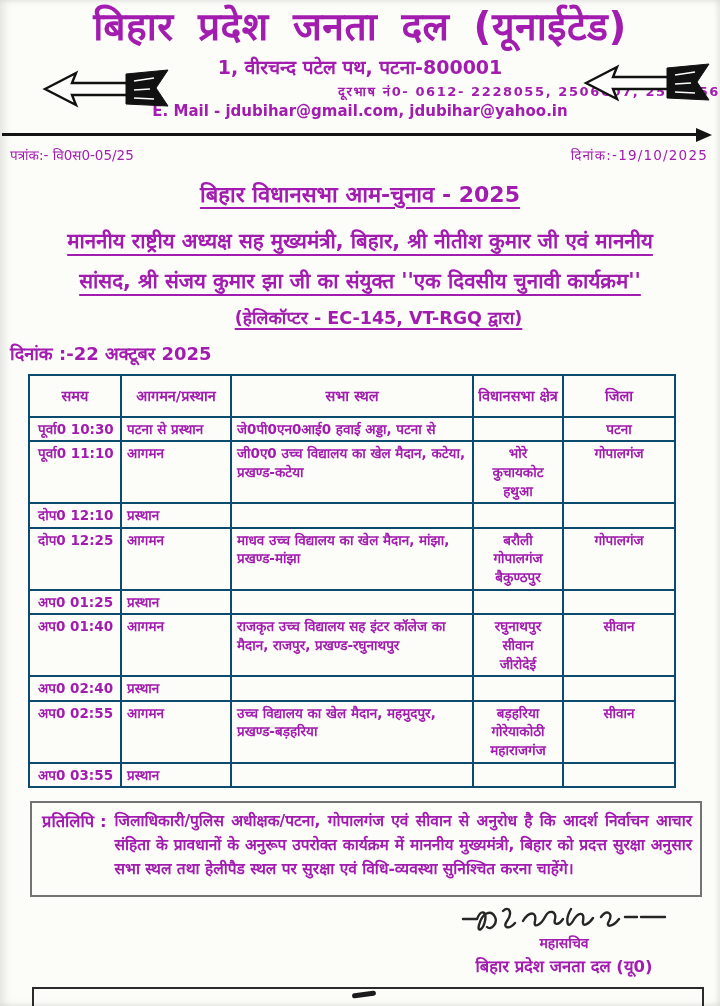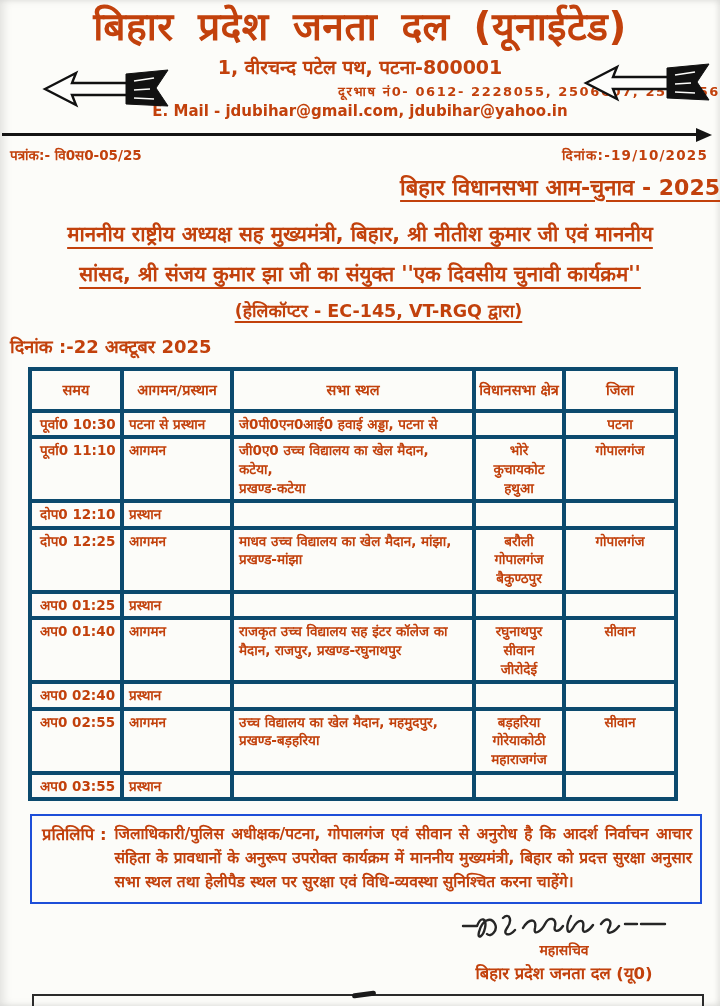--- a/index.html
+++ b/index.html
@@ -3,21 +3,21 @@
 <meta charset="utf-8">
 <style>
   * { margin:0; padding:0; box-sizing:border-box; }
   html,body { width:720px; height:1006px; }
   body {
     font-family:"DejaVu Sans","Liberation Sans",sans-serif;
     background:#e9e9e6; overflow:hidden;
   }
   .page {
     position:relative; width:720px; height:1006px;
-    background:#fcfcf9; color:#c2410c;
+    background:#fcfcf9; color:#a21caf;
     box-shadow:inset 4px 0 8px rgba(0,0,0,.10), inset -3px 0 5px rgba(0,0,0,.07);
     overflow:hidden;
   }
   
   .letterhead { position:relative; text-align:center; padding-top:4px; }
   .org-name {
     font-size:39px; font-weight:700; letter-spacing:.5px; word-spacing:10px;
     white-space:nowrap; line-height:1.2;
   }
   .address   { font-size:19px; font-weight:700; margin-top:3px; }
@@ -28,58 +28,58 @@
   .party-arrow.right { left:583px; top:60px; }
   
   .divider { display:flex; align-items:center; margin:8px 8px 0 2px; }
   .divider-line { flex:1; height:3px; background:#141414; }
   .divider-head {
     width:0; height:0; border-left:16px solid #141414;
     border-top:7px solid transparent; border-bottom:7px solid transparent;
   }
   
   .meta-row { display:flex; justify-content:space-between; padding:4px 12px 0 10px;
-              font-size:13.5px; font-weight:700; }
+              font-size:13.5px; font-weight:400; }
   .meta-date { letter-spacing:1.2px; }
   
   .election-title {
-    text-align:right; font-size:22px; font-weight:700; margin-top:7px;
+    text-align:center; font-size:22px; font-weight:700; margin-top:14px;
     text-decoration:underline; text-decoration-thickness:2px; text-underline-offset:5px;
   }
   .description {
     margin:14px 20px 0; text-align:center; font-size:20.5px; font-weight:700;
     line-height:1.95; white-space:pre-line;
     text-decoration:underline; text-decoration-thickness:1.5px; text-underline-offset:6px;
   }
   .helicopter-line {
     text-align:center; font-size:17.5px; font-weight:700; margin-top:3px;
     text-decoration:underline; text-decoration-thickness:1.5px; text-underline-offset:4px;padding-left:37px;
   }
   .program-date { margin:12px 0 0 10px; font-size:18px; font-weight:700; }
   
   table.schedule {
     margin:9px 0 0 28px; border-collapse:collapse; table-layout:fixed; width:646px;
   }
-  .schedule th, .schedule td { border:4px solid #0c4a6e; }
+  .schedule th, .schedule td { border:2px solid #0c4a6e; }
   .schedule th {
     font-size:14.5px; font-weight:700; text-align:center; vertical-align:middle;
     height:42px; line-height:1.25; padding:2px;
   }
   .schedule td {
     font-size:13.5px; font-weight:600; padding:2px 5px; vertical-align:top;
     line-height:1.38; white-space:pre-line;
   }
   .schedule td:first-child { white-space:nowrap; padding-left:8px; }
   .schedule td:nth-child(4), .schedule td:nth-child(5) { text-align:center; }
   tr.row-short { height:23px; }
   tr.row-tall  { height:60px; }
   
   .copy-box {
-    margin:13px 18px 0 30px; border:2px solid #1d4ed8;
-    padding:6px 8px 8px 10px; display:flex; gap:8px;
+    margin:13px 18px 0 30px; border:2px solid #737373;
+    padding:6px 8px 14px 10px; display:flex; gap:8px;
   }
   .copy-label { font-size:16.5px; font-weight:700; white-space:nowrap; }
   .copy-text  { font-size:15.5px; font-weight:600; line-height:1.55; text-align:justify; }
   
   .sig-block { width:260px; margin:6px 26px 0 auto; text-align:center; }
   .sig-mark  { display:block; margin:0 auto -4px; }
   .sig-role  { font-size:14px; font-weight:700; }
   .sig-org   { font-size:16.5px; font-weight:600; margin-top:2px; }
   
   .note-box {

